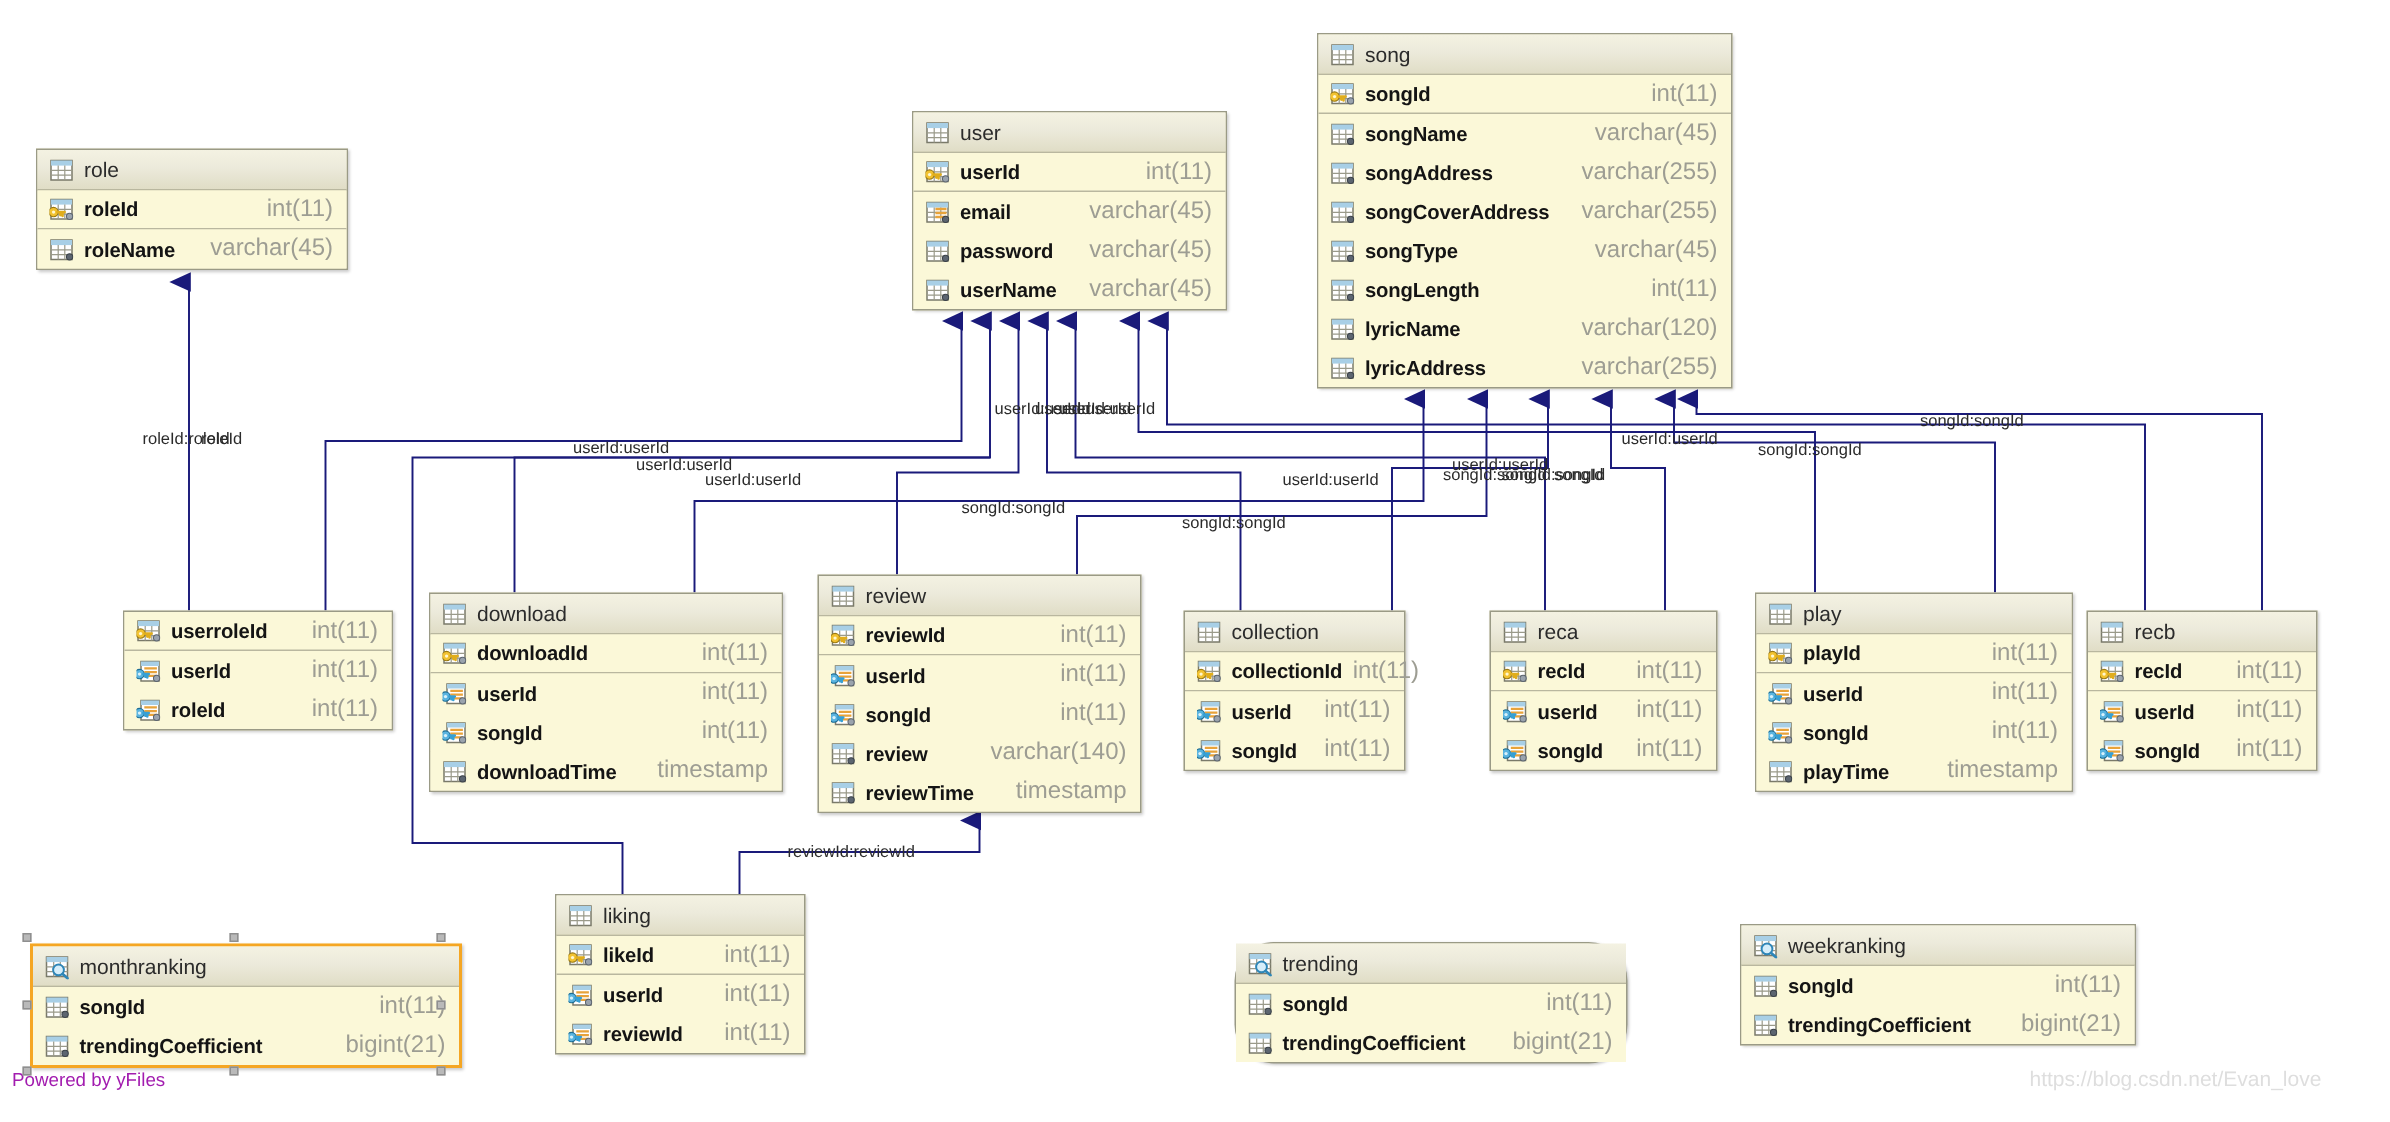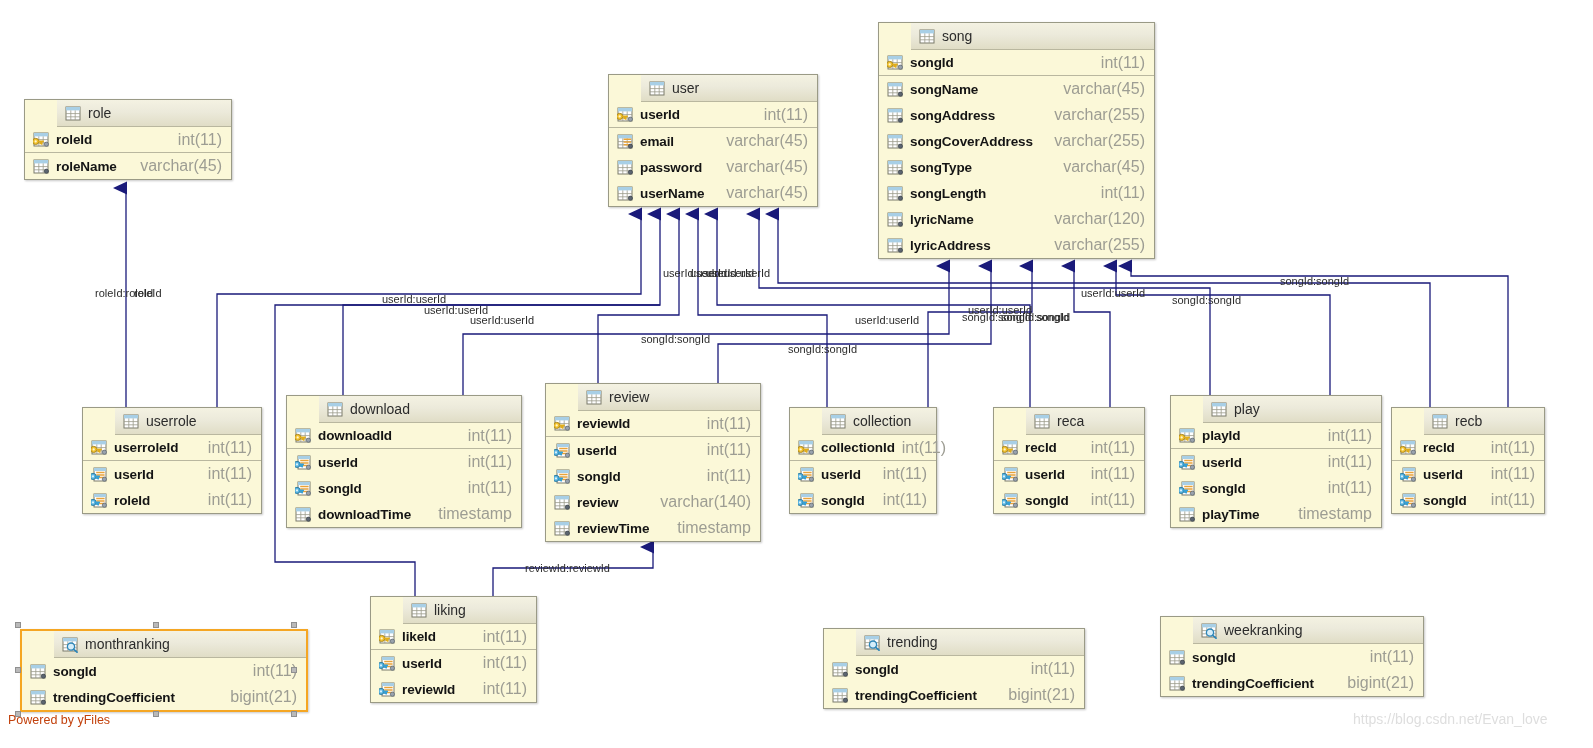--- a/index.html
+++ b/index.html
@@ -15,40 +15,40 @@
           font-family:"Liberation Sans",sans-serif;white-space:nowrap;
           line-height:11px;}
 
   
   .node{position:absolute;z-index:3;border:1px solid #9a9a86;
         background:#fbf8d8;box-sizing:border-box;
         box-shadow:1px 1px 2px rgba(0,0,0,.22);}
   .node .hdr{height:27px;display:flex;align-items:center;gap:7px;
        padding:0 8px;box-sizing:border-box;
        background:linear-gradient(to bottom,#f4f2e2 0%,#eceadb 45%,#e0ddc6 100%);
-       border-bottom:1px solid #b9b79f;font-size:14px;color:#2b2b2b;margin-left:32px;}
+       border-bottom:1px solid #b9b79f;font-size:14px;color:#2b2b2b;}
   .node .row{height:26px;display:flex;align-items:center;gap:7px;
        padding:0 9px 0 8px;box-sizing:border-box;background:#fbf8d8;
        font-size:13.5px;color:#141414;}
   .node .row.pk{border-bottom:1px solid #b9b79f;}
   .node .rname{font-weight:bold;letter-spacing:-0.1px;}
   .node .rtype{margin-left:auto;color:#9d9d93;font-weight:normal;font-size:16px;}
   .node .hname{color:#2b2b2b;}
 
   
   .node.sel{border:2px solid #f5a623;}
   .handle{position:absolute;width:6px;height:6px;background:#b9b9b9;
           border:1px solid #8f8f8f;z-index:5;box-sizing:border-box;}
 
   
   .ic{width:16px;height:15px;flex:0 0 16px;position:relative;display:block;}
   .ic svg{display:block;}
 
   
-  .wm{position:absolute;z-index:4;color:#c2410c;font-size:12.5px;
+  .wm{position:absolute;z-index:4;color:#a21caf;font-size:12.5px;
       font-family:"Liberation Sans",sans-serif;white-space:nowrap;}
   .wm.right{color:#dedede;font-size:14px;}
 </style>
 </head>
 <body>
 
 <div id="canvas">
 
   <svg id="edges" viewBox="0 0 1593 748">
     <defs>
@@ -341,32 +341,20 @@
     <path d="M5.8,4.4 L5.8,14 M10.2,4.4 L10.2,14 M1,7.6 L15,7.6 M1,10.8 L15,10.8" stroke="#9a9a8a" stroke-width="0.8"></path>
       <circle cx="13.4" cy="12.2" r="2.1" fill="#5c6570" stroke="#3b4249" stroke-width="0.7"></circle>
     </g>
             </svg>
           </span>
           <span class="rname">lyricAddress</span>
           <span class="rtype">varchar(255)</span>
         </div>
       </div>
       <div class="node" style="left: 82px; top: 407px; width: 180px;">
-        <div class="hdr">
-          <span class="ic">
-            <svg width="16" height="16" viewBox="0 0 16 16">
-              <g>
-    <rect x="1" y="1" width="14" height="13" fill="#ffffff" stroke="#7a7a6a"></rect>
-    <rect x="1" y="1" width="14" height="3.4" fill="#a8cfe6"></rect>
-    <path d="M5.8,4.4 L5.8,14 M10.2,4.4 L10.2,14 M1,7.6 L15,7.6 M1,10.8 L15,10.8" stroke="#9a9a8a" stroke-width="0.8"></path>
-              </g>
-            </svg>
-          </span>
-          <span class="hname">userrole</span>
-        </div>
         <div class="row pk">
           <span class="ic">
             <svg width="16" height="16" viewBox="0 0 16 16">
               <g>
     <rect x="1" y="1" width="14" height="13" fill="#ffffff" stroke="#7a7a6a"></rect>
     <rect x="1" y="1" width="14" height="3.4" fill="#a8cfe6"></rect>
     <path d="M5.8,4.4 L5.8,14 M10.2,4.4 L10.2,14 M1,7.6 L15,7.6 M1,10.8 L15,10.8" stroke="#9a9a8a" stroke-width="0.8"></path>
       <g transform="translate(-1.5,2)">
         <circle cx="4.2" cy="7.4" r="3.1" fill="#f2c230" stroke="#9a7a14" stroke-width="0.8"></circle>
         <circle cx="4.2" cy="7.4" r="1.1" fill="#fff7d0"></circle>
@@ -1008,21 +996,21 @@
     <rect x="1" y="1" width="14" height="3.4" fill="#a8cfe6"></rect>
     <path d="M5.8,4.4 L5.8,14 M10.2,4.4 L10.2,14 M1,7.6 L15,7.6 M1,10.8 L15,10.8" stroke="#9a9a8a" stroke-width="0.8"></path>
       <circle cx="13.4" cy="12.2" r="2.1" fill="#5c6570" stroke="#3b4249" stroke-width="0.7"></circle>
     </g>
             </svg>
           </span>
           <span class="rname">trendingCoefficient</span>
           <span class="rtype">bigint(21)</span>
         </div>
       </div>
-      <div class="node" style="left: 823px; top: 628px; width: 262px;">
+      <div class="node" style="left: 823px; top: 628px; width: 262px; border-radius: 26px;">
         <div class="hdr">
           <span class="ic">
             <svg width="16" height="16" viewBox="0 0 16 16">
               <g>
     <rect x="1" y="1" width="14" height="13" fill="#ffffff" stroke="#7a7a6a"></rect>
     <rect x="1" y="1" width="14" height="3.4" fill="#a8cfe6"></rect>
     <path d="M5.8,4.4 L5.8,14 M10.2,4.4 L10.2,14 M1,7.6 L15,7.6 M1,10.8 L15,10.8" stroke="#9a9a8a" stroke-width="0.8"></path>
       <circle cx="9" cy="9.6" r="3.6" fill="#d6eefa" stroke="#2e86b8" stroke-width="1.3"></circle>
       <path d="M11.8,12.3 L15,15.2" stroke="#2e86b8" stroke-width="1.8" stroke-linecap="round"></path>
     </g>

